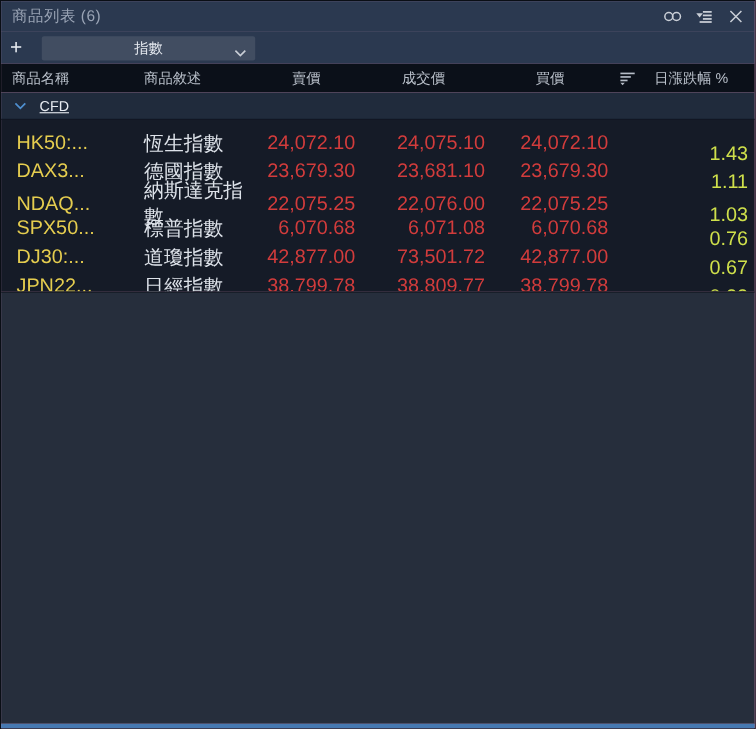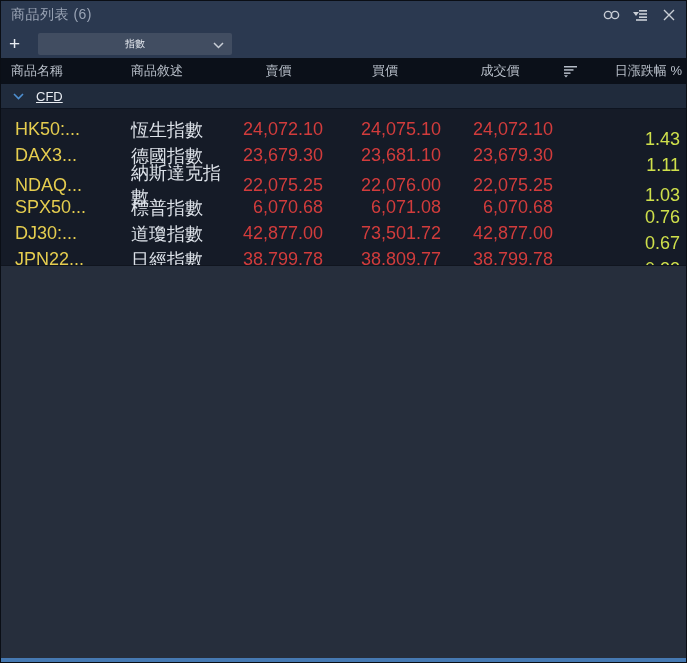--- a/index.html
+++ b/index.html
@@ -39,39 +39,39 @@
     background: transparent; border: none;
     color: #e8ecf2; font-size: 19px; line-height: 20px;
     cursor: pointer; text-align: left; padding: 0;
     font-family: inherit;
   }
   .dropdown {
     width: 194px; height: 22px; margin-left: 7px;
     background: #414d61; border-radius: 2px;
     display: flex; align-items: center; justify-content: center;
     position: relative; cursor: pointer;
-    color: #e8ecf2; font-size: 10px;
+    color: #e8ecf2; font-size: 13px;
   }
   .dropdown .chev { position: absolute; right: 8px; top: 7px; }
 
   
   .grid-row {
     display: grid;
     grid-template-columns: 130px 100px 95px 118px 112px 30px 1fr;
     align-items: center;
   }
   .header-row {
     height: 26px; background: #0b1019; flex: 0 0 auto;
     color: #bac1cb; font-size: 13px;
   }
   .header-row .hcell { cursor: pointer; }
   .h-left   { text-align: left;  padding-left: 10px; }
   .h-left2  { text-align: left;  }
   .h-center { text-align: center; }
-  .h-right  { text-align: right; padding-right: 4px; }
+  .h-right  { text-align: right; padding-right: 24px; }
   .h-sort   { display: flex; align-items: center; justify-content: center; }
 
   .group-row {
     height: 25px; background: #202b3c; flex: 0 0 auto;
     display: flex; align-items: center;
     color: #e8ecf2; font-size: 13px;
     border-bottom: 1px solid #0e1420;
     cursor: pointer;
     text-decoration: underline;
   }
@@ -128,22 +128,22 @@
           <path d="M1 1 L5.5 5.5 L10 1" stroke="#c9ced6" stroke-width="1.5" fill="none"></path>
         </svg>
       </span>
     </div>
   </div>
 
   <div class="header-row grid-row">
     <div class="hcell h-left">商品名稱</div>
     <div class="hcell h-left2">商品敘述</div>
     <div class="hcell h-center">賣價</div>
+    <div class="hcell h-center">成交價</div>
     <div class="hcell h-center">買價</div>
-    <div class="hcell h-center">成交價</div>
     <div class="hcell h-sort">
       <svg width="16" height="13" viewBox="0 0 16 13">
         <rect x="1" y="1" width="13" height="1.5" fill="#b6bdc8"></rect>
         <rect x="1" y="4.2" width="9.5" height="1.5" fill="#b6bdc8"></rect>
         <rect x="1" y="7.4" width="6.5" height="1.5" fill="#b6bdc8"></rect>
         <path d="M1 10.2 L5 10.2 L3 12.6 Z" fill="#b6bdc8"></path>
       </svg>
     </div>
     <div class="hcell h-right">日漲跌幅 %</div>
   </div>

